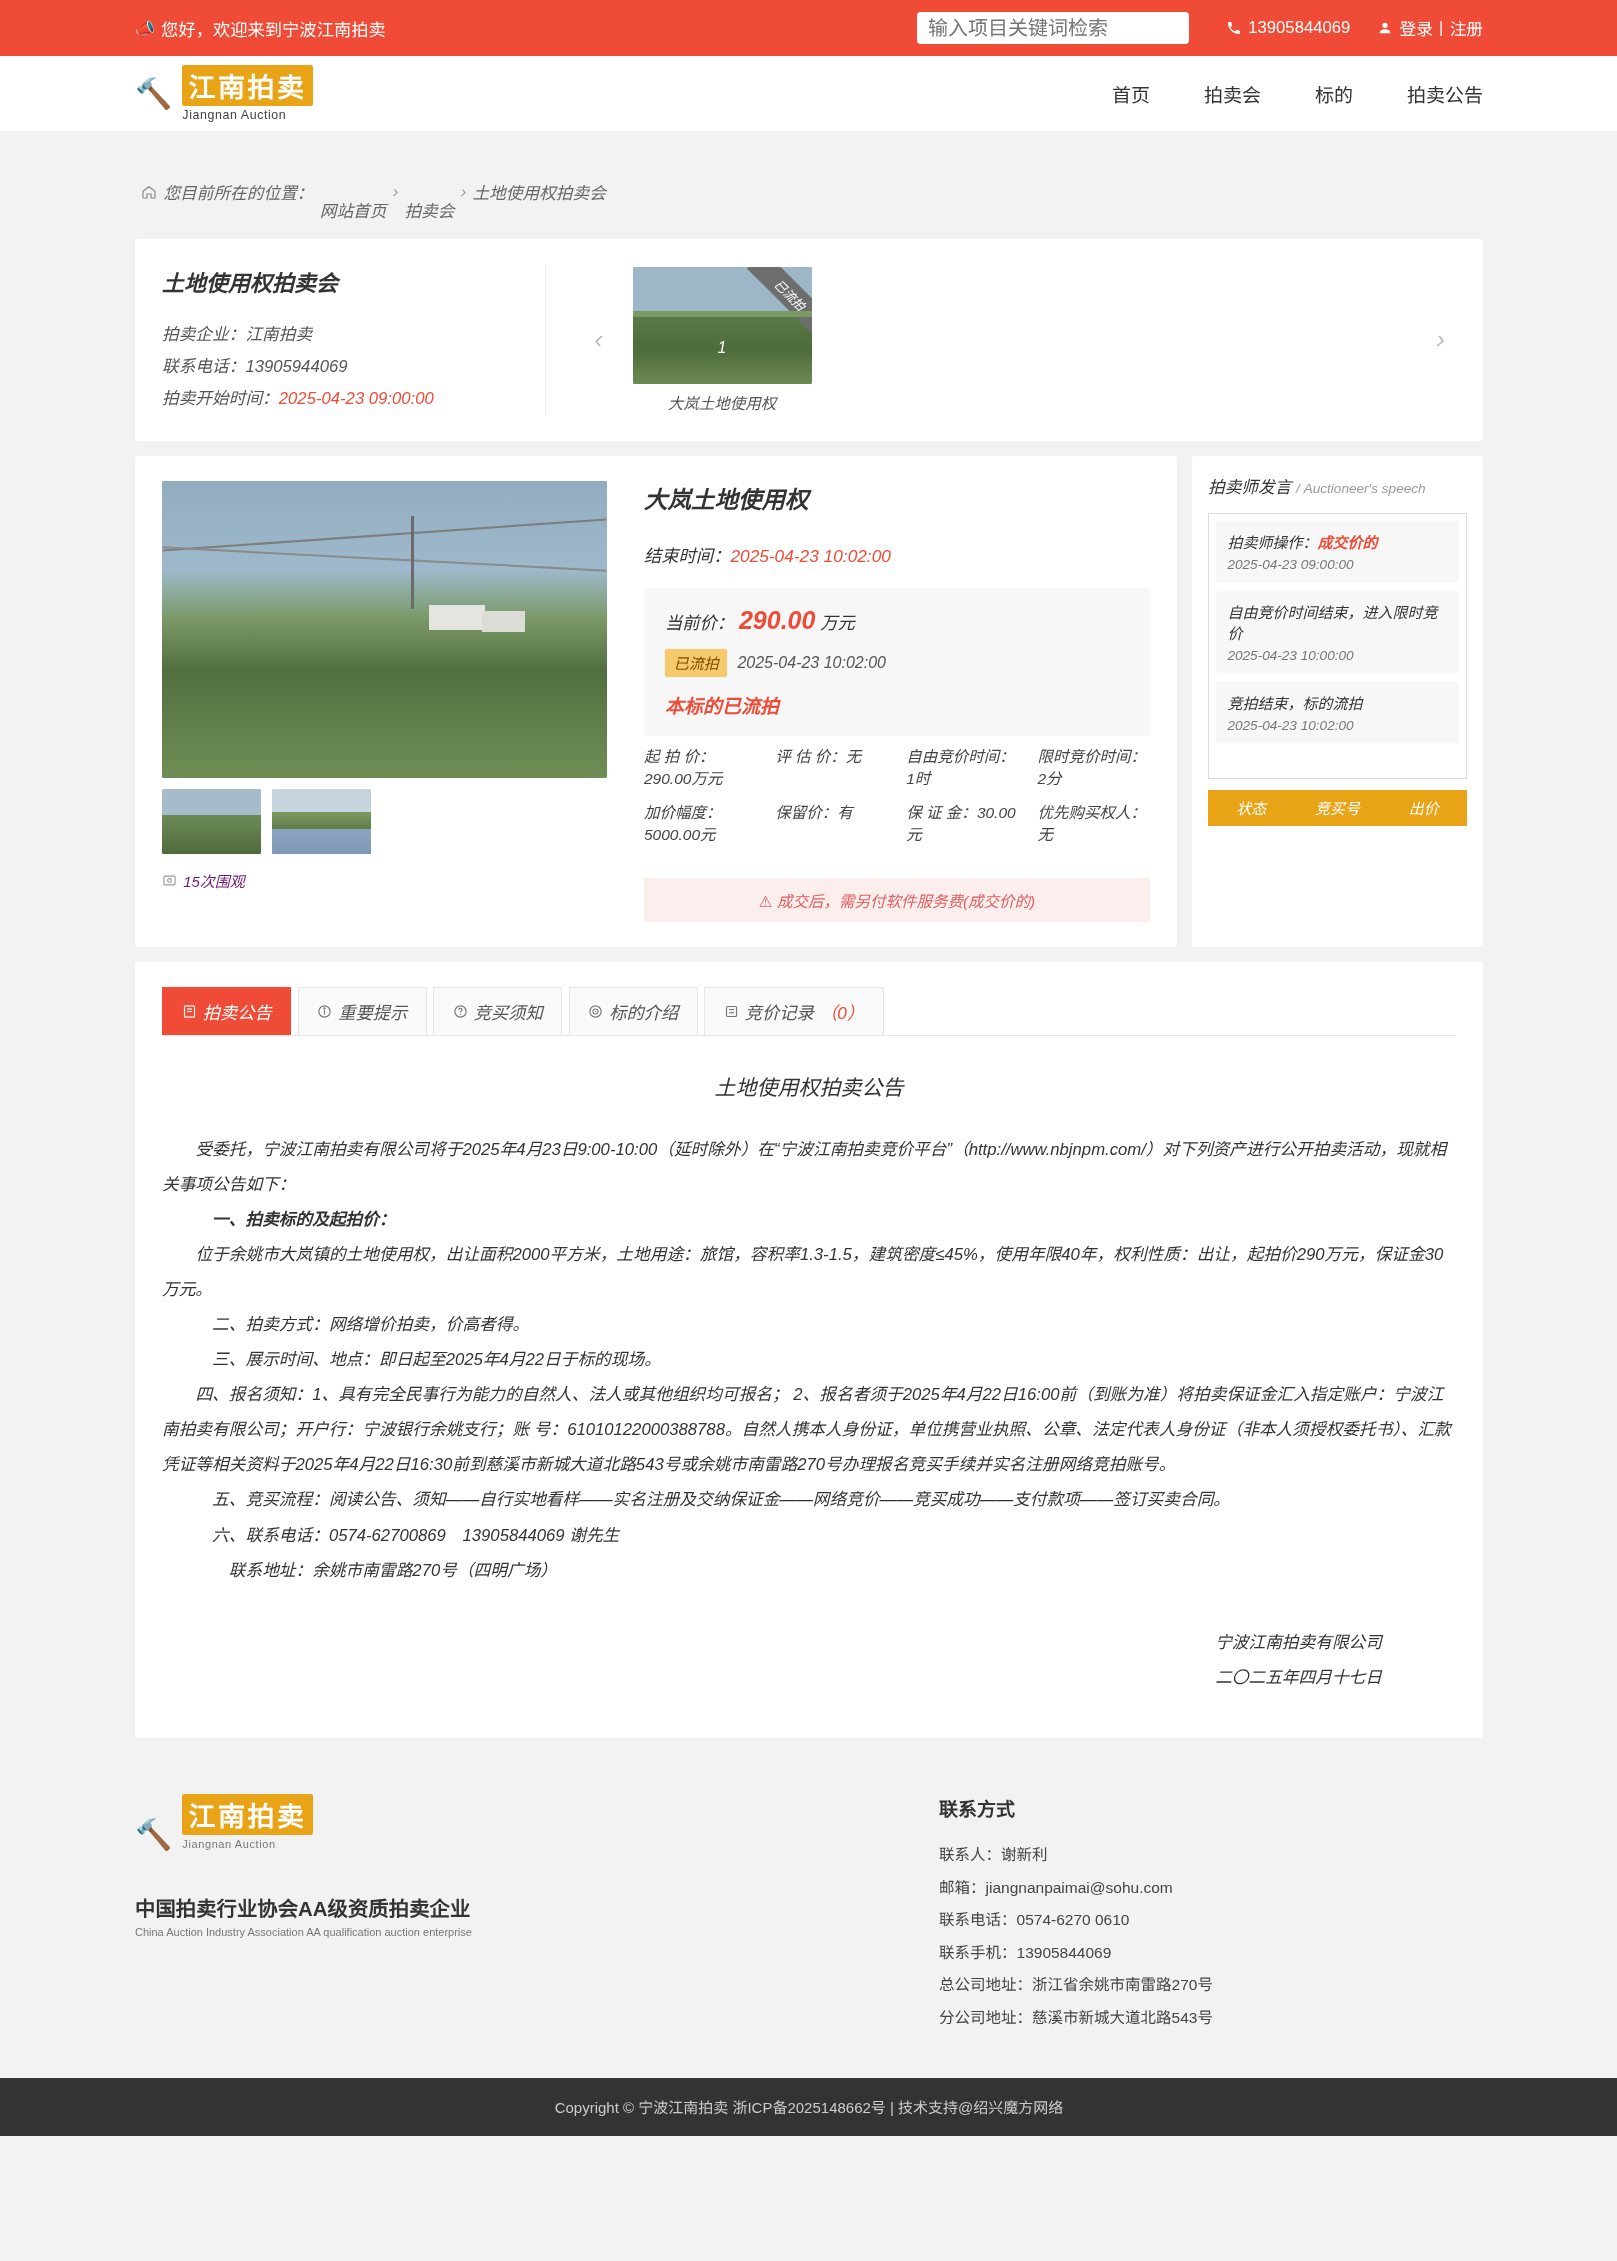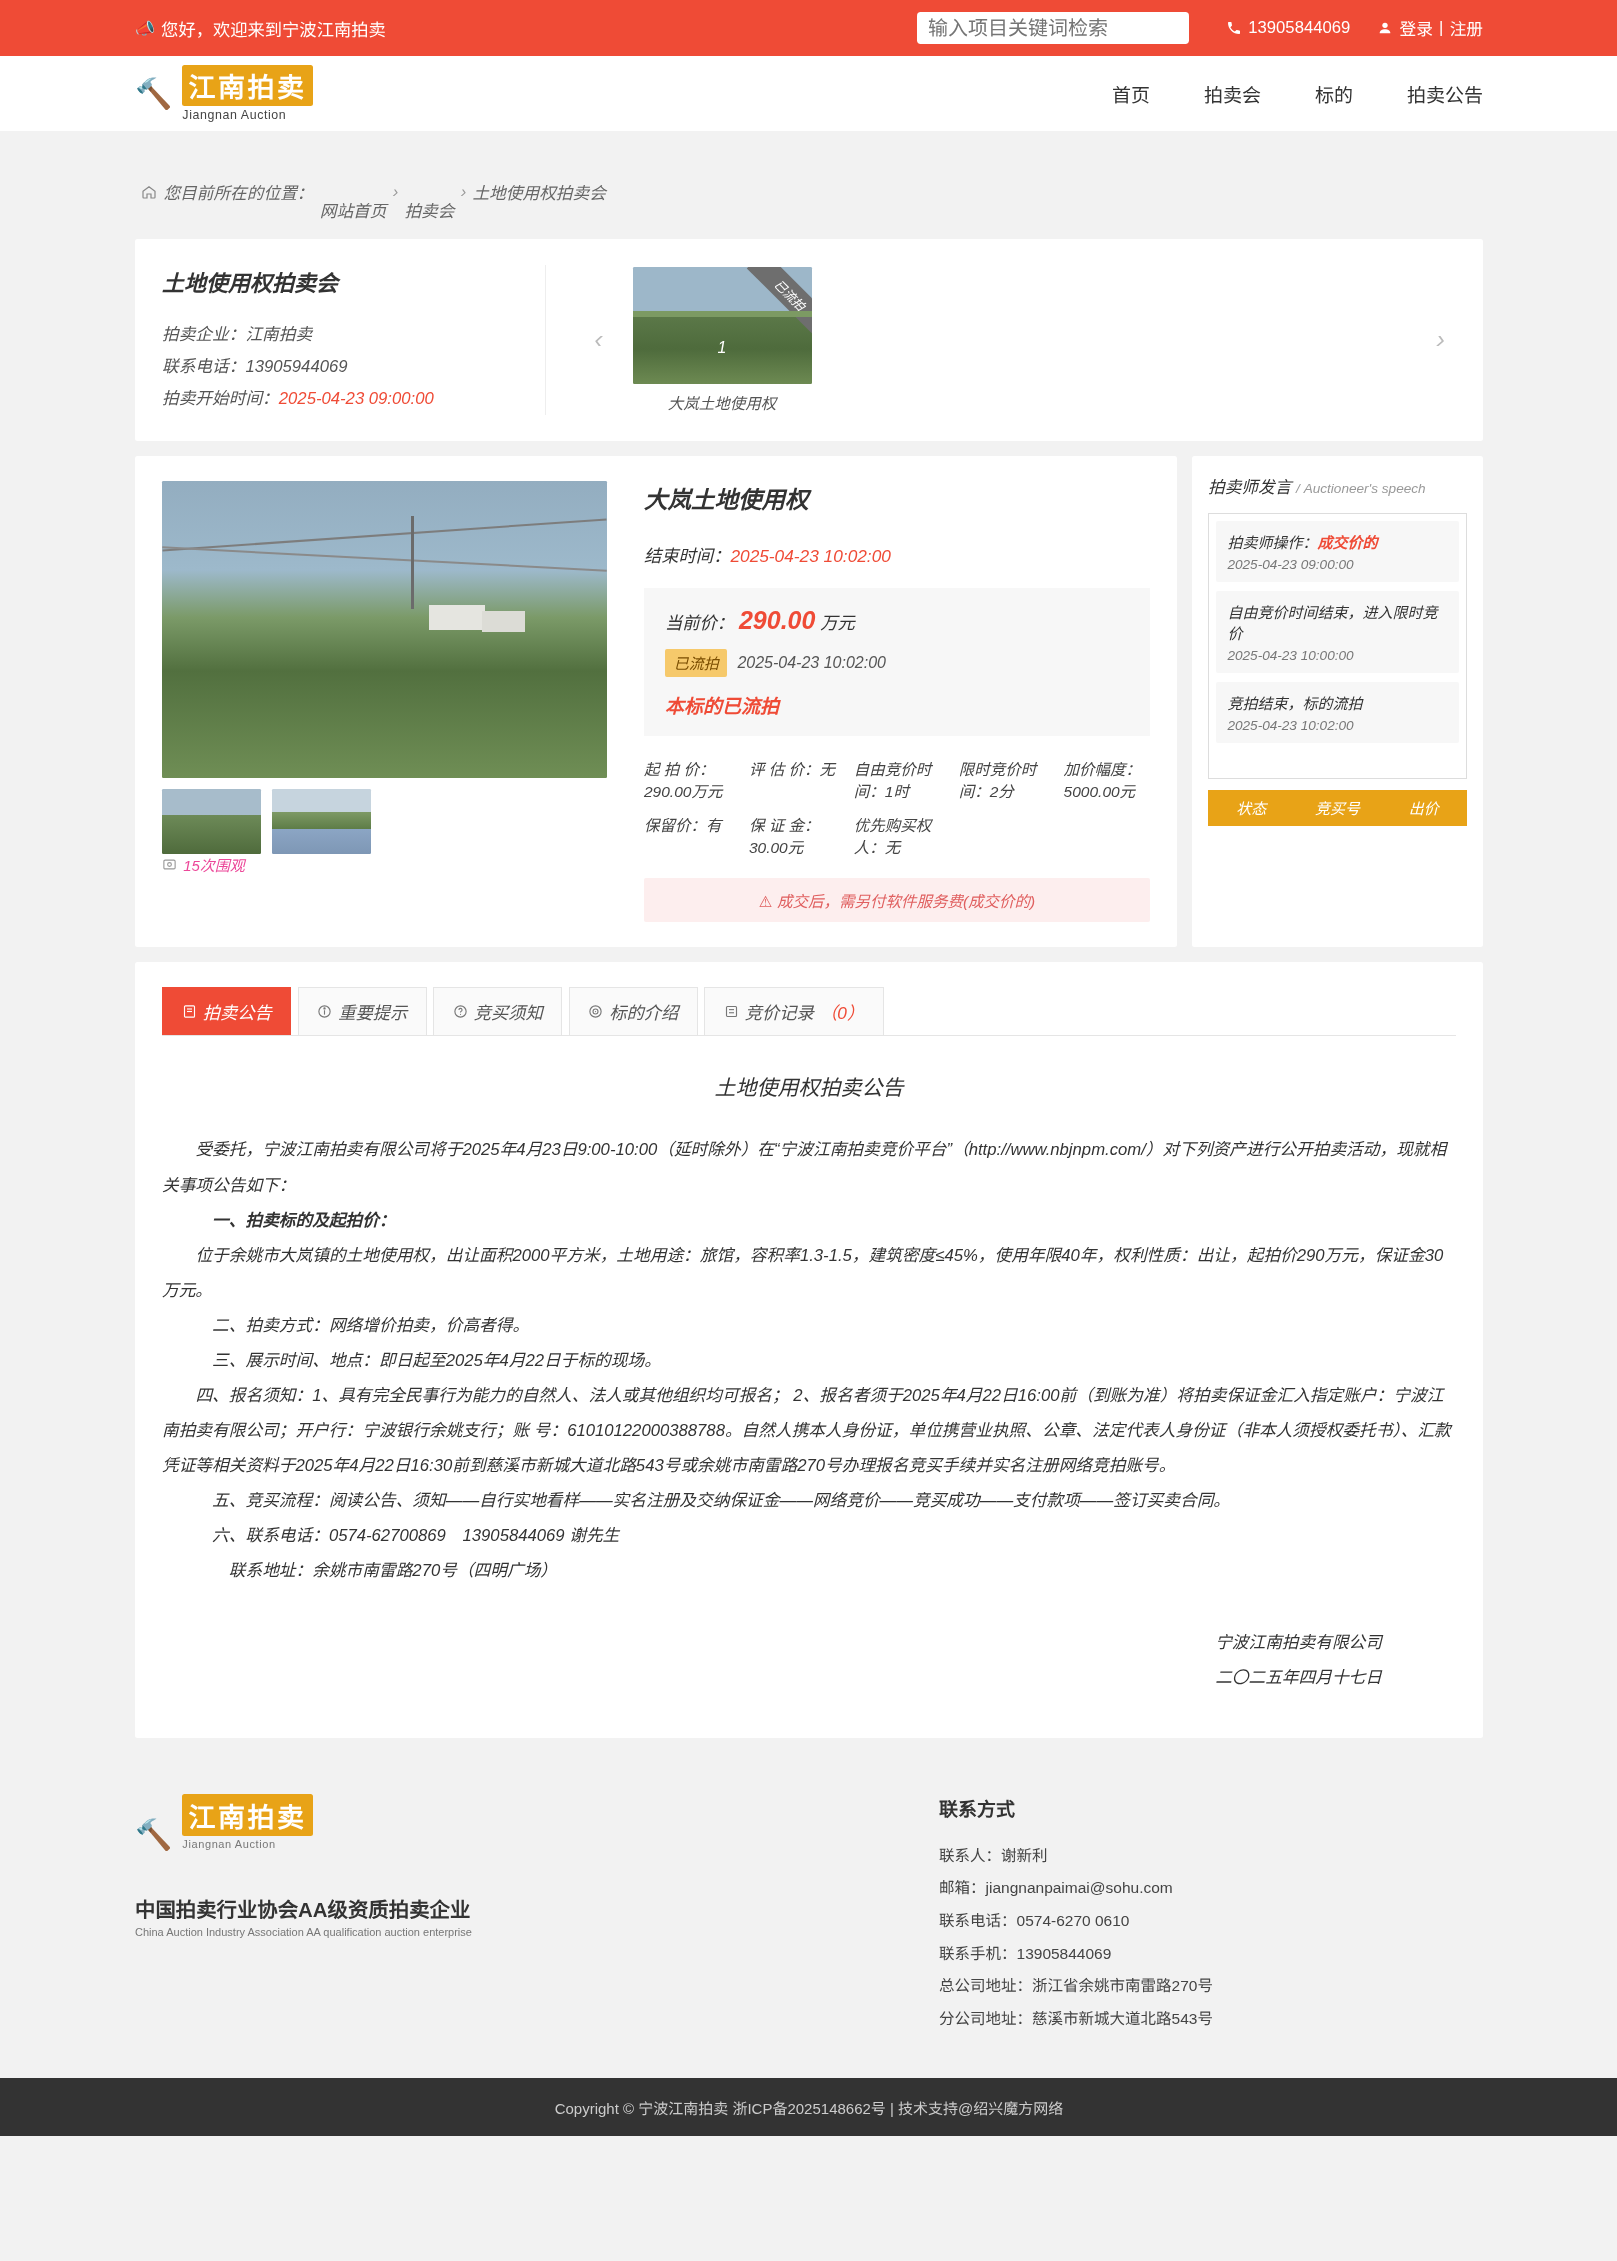--- a/index.html
+++ b/index.html
@@ -134,38 +134,38 @@
     position: absolute; left: 72%; top: 44%; width: 43px; height: 21px; background: #dcdcd6;
   }
   .thumbs-small { display: flex; gap: 11px; margin-top: 11px; }
   .thumb-small {
     width: 99px; height: 65px; border-radius: 1.2px;
     background: linear-gradient(#a7bccb 0%, #a7bccb 40%, #6d8a58 40%, #4f6b3c 100%);
   }
   .thumb-small.two {
     background: linear-gradient(#c6d4de 0%, #c6d4de 35%, #7e9a66 35%, #5d7c46 62%, #8ba5c4 62%, #7e97b5 100%);
   }
-  .views { display: flex; align-items: center; gap: 6.2px; font-size: 15px; color: #ec4899; }
+  .views { display: flex; align-items: center; gap: 6.2px; font-size: 15px; color: #701a75; margin-top: 16px; }
 
   .info { flex: 1; padding-left: 37px; }
   .info h2 { font-size: 23.5px; font-weight: bold; margin-bottom: 27px; }
   .endtime { font-size: 17.3px; margin-bottom: 21px; }
   .pricebox { background: #f7f7f7; padding: 18.5px 21px; }
   .curprice { font-size: 17.3px; margin-bottom: 13.6px; }
   .curprice b { color: #ef4b36; font-size: 25px; }
   .statusline { display: flex; align-items: center; gap: 10px; margin-bottom: 13.6px; }
   .tag-liupai {
     background: #f6c96b; color: #7a4d00; font-size: 15px;
     padding: 3.7px 8.7px; border-radius: 1.9px;
   }
   .statusline .time { font-size: 16px; color: #555; }
   .liupai-msg { color: #ef4b36; font-size: 19px; font-weight: bold; }
   .attrs {
-    display: grid; grid-template-columns: 1fr 1fr 1fr 1fr 1fr;
-    gap: 12.4px 18.5px; margin-top: 21px; font-size: 15.5px; color: #444;
+    display: grid; grid-template-columns: 1fr 1fr 1fr 1fr;
+    gap: 12.4px 18.5px; margin-top: 8px; font-size: 15.5px; color: #444;
   }
   .notice-fee {
     margin-top: 21px; background: #fdeeee; color: #e06060;
     font-size: 15.5px; padding: 11px 15px; text-align: center; border-radius: 1.9px;
   }
 
   
   .side { width: 291px; background: #fff; border-radius: 2.5px; padding: 18.5px 16px; }
   .side-title { font-size: 16.7px; margin-bottom: 15px; }
   .side-title small { color: #999; font-size: 13.6px; }

